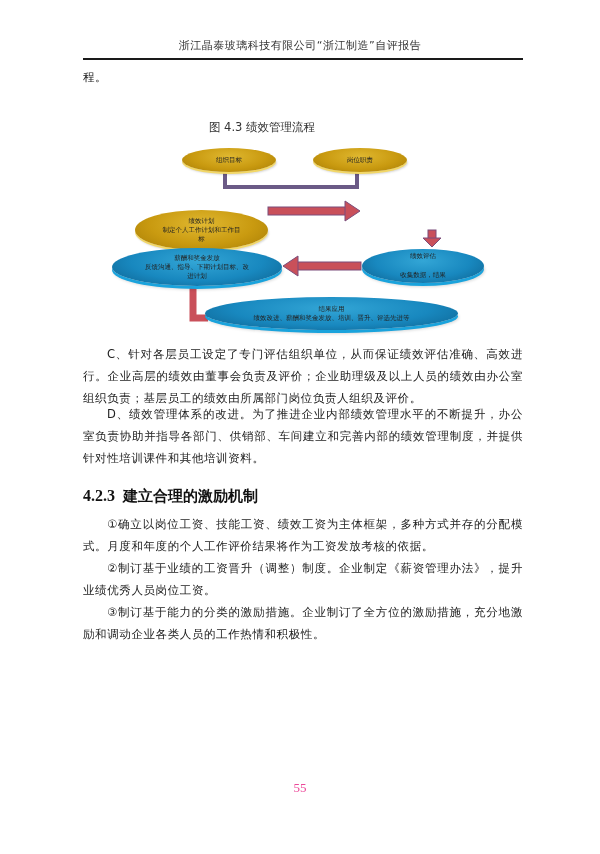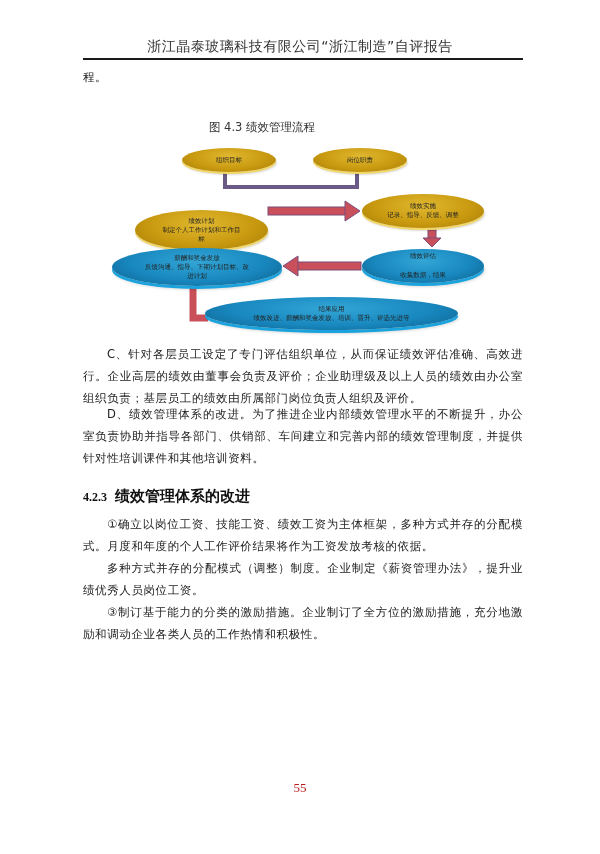--- a/index.html
+++ b/index.html
@@ -1,39 +1,39 @@
 <!DOCTYPE html>
 <html><head>
 <meta charset="utf-8">
 <style>
   html, body { margin: 0; padding: 0; background: #ffffff; }
   body { width: 600px; height: 854px; position: relative; overflow: hidden;
          font-family: "DejaVu Sans", "Liberation Sans", sans-serif; color: #222; }
   .header-title { position: absolute; left: 0; width: 600px; top: 38px; text-align: center;
-                  font-size: 14px; color: #333; letter-spacing: 0.5px; }
+                  font-size: 11px; color: #333; letter-spacing: 0.5px; }
   .header-rule { position: absolute; left: 83px; top: 58px; width: 440px; height: 2px; background: #1a1a1a; }
   .para { position: absolute; left: 83px; width: 440px; font-size: 11.5px; line-height: 22px;
           color: #222; letter-spacing: 0.6px; margin: 0; text-align: justify; }
   .indent { text-indent: 24px; }
   .fig-caption { position: absolute; left: 0; width: 524px; top: 120px; text-align: center;
                  font-size: 11.5px; color: #333; }
   .diagram { position: absolute; left: 100px; top: 140px; width: 385px; height: 200px; }
   .ell { position: absolute; border-radius: 50%; display: flex; flex-direction: column;
          align-items: center; justify-content: center; text-align: center;
          font-size: 6.5px; line-height: 9px; color: #222; }
   .gold { background: radial-gradient(ellipse at 50% 35%, #e0b830 0%, #c99a10 55%, #a67c05 100%);
           box-shadow: 0 2px 0 #f2d766, 1px 3px 2px rgba(0,0,0,0.15); }
   .blue { background: radial-gradient(ellipse at 50% 35%, #33a6d6 0%, #1888bf 55%, #0d5f8c 100%);
           box-shadow: 0 3px 0 #1aa3dc, 1px 4px 3px rgba(0,0,0,0.15); }
   .ell span { display: block; }
   .section-heading { position: absolute; left: 83px; top: 487px; font-size: 15px; font-weight: bold;
                      color: #111; font-family: "DejaVu Sans", "Liberation Sans", sans-serif; }
-  .section-heading .num { margin-right: 8px; font-family: "Liberation Serif", serif; font-size: 12px; }
+  .section-heading .num { margin-right: 8px; font-family: "Liberation Serif", serif; font-size: 16px; }
   .page-number { position: absolute; left: 0; width: 600px; top: 780px; text-align: center;
-                 font-size: 13px; font-family: "Liberation Serif", serif; color: #b91c1c; }
+                 font-size: 13px; font-family: "Liberation Serif", serif; color: #ec4899; }
 </style>
 </head>
 <body>
 
 <div>
   <div class="header-title">浙江晶泰玻璃科技有限公司“浙江制造”自评报告</div>
   <div class="header-rule"></div>
 </div>
 
 <p class="para" style="top:66px;">程。</p>
@@ -72,43 +72,39 @@
     <span>组织目标</span>
   </div>
   <div class="ell gold" style="left:213px;top:8px;width:94px;height:24px;">
     <span>岗位职责</span>
   </div>
   <div class="ell gold" style="left:35px;top:50px;width:133px;height:40px;margin-top:20px;">
     <span>绩效计划</span>
     <span>制定个人工作计划和工作目</span>
     <span>标</span>
   </div>
-  <div class="ell gold" style="left:262px;top:54px;width:122px;height:34px;">
-    <span>绩效实施</span>
-    <span>记录、指导、反馈、调整</span>
-  </div>
   <div class="ell blue" style="left:262px;top:109px;width:122px;height:34px;gap:10px;">
     <span>绩效评估</span>
     <span>收集数据，结果</span>
   </div>
   <div class="ell blue" style="left:12px;top:108px;width:170px;height:38px;">
     <span>薪酬和奖金发放</span>
     <span>反馈沟通、指导、下期计划目标、改</span>
     <span>进计划</span>
   </div>
   <div class="ell blue" style="left:105px;top:157px;width:253px;height:33px;">
     <span>结果应用</span>
     <span>绩效改进、薪酬和奖金发放、培训、晋升、评选先进等</span>
   </div>
 </div>
 
 <p class="para indent" style="top:343px;">C、针对各层员工设定了专门评估组织单位，从而保证绩效评估准确、高效进行。企业高层的绩效由董事会负责及评价；企业助理级及以上人员的绩效由办公室组织负责；基层员工的绩效由所属部门岗位负责人组织及评价。</p>
 <p class="para indent" style="top:403px;">D、绩效管理体系的改进。为了推进企业内部绩效管理水平的不断提升，办公室负责协助并指导各部门、供销部、车间建立和完善内部的绩效管理制度，并提供针对性培训课件和其他培训资料。</p>
 
 <div class="section-heading">
-  <span class="num">4.2.3</span><span>绩效管理体系的改进</span>
+  <span class="num">4.2.3</span><span>建立合理的激励机制</span>
 </div>
 
 <p class="para indent" style="top:513px;">①确立以岗位工资、技能工资、绩效工资为主体框架，多种方式并存的分配模式。月度和年度的个人工作评价结果将作为工资发放考核的依据。</p>
-<p class="para indent" style="top:557px;">多种方式并存的分配模式（调整）制度。企业制定《薪资管理办法》，提升业绩优秀人员岗位工资。</p>
+<p class="para indent" style="top:557px;">②制订基于业绩的工资晋升（调整）制度。企业制定《薪资管理办法》，提升业绩优秀人员岗位工资。</p>
 <p class="para indent" style="top:601px;">③制订基于能力的分类的激励措施。企业制订了全方位的激励措施，充分地激励和调动企业各类人员的工作热情和积极性。</p>
 
 <div class="page-number">55</div>
 
 </body></html>

